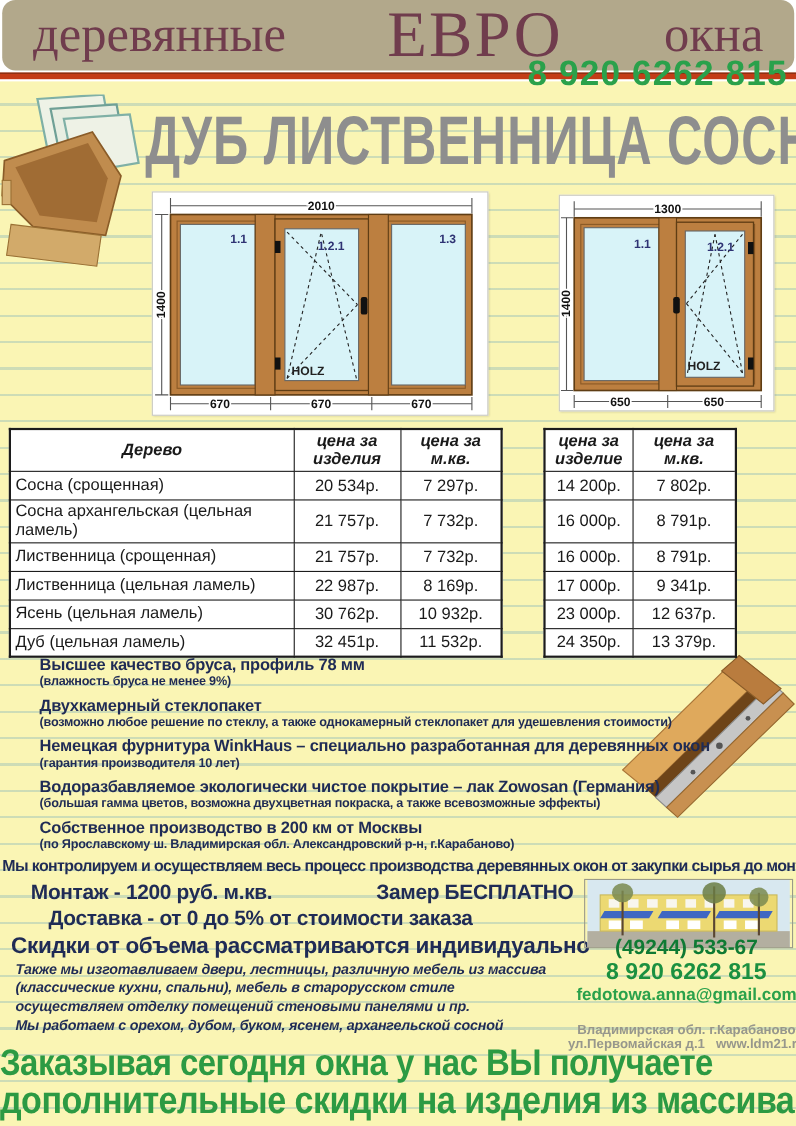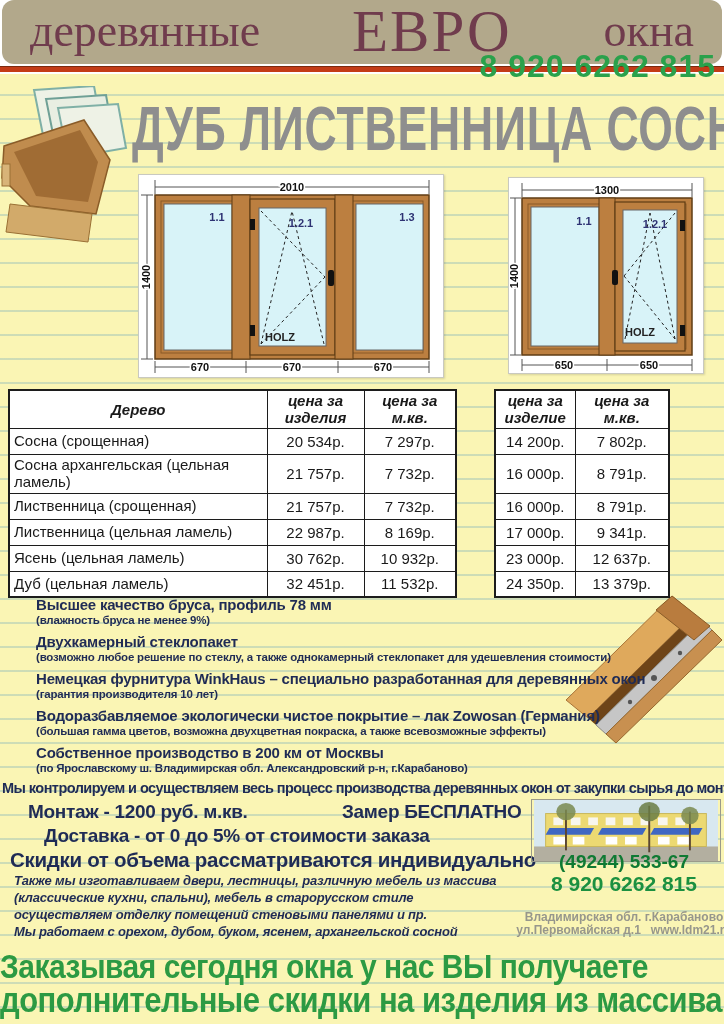--- a/index.html
+++ b/index.html
@@ -353,20 +353,21 @@
       <rect x="118" y="6" width="2" height="48" fill="#5a4632"></rect>
       <ellipse cx="119" cy="12" rx="11" ry="10" fill="#6b7d44" opacity="0.85"></ellipse>
       <rect x="160" y="12" width="2" height="40" fill="#5a4632"></rect>
       <ellipse cx="161" cy="16" rx="9" ry="9" fill="#7a8a50" opacity="0.85"></ellipse>
     </g>
   </svg>
 
   <div class="contacts">
     <div class="c-city">(49244) 533-67</div>
     <div class="c-mobile">8 920 6262 815</div>
+    <div class="c-email">fedotowa.anna@gmail.com</div>
     <div class="c-addr">Владимирская обл. г.Карабаново</div>
     <div class="c-addr2">
       <span>ул.Первомайская д.1</span>
       <span>www.ldm21.ru</span>
     </div>
   </div>
 
   <div class="extra">
     <div>Также мы изготавливаем двери, лестницы, различную мебель из массива</div>
     <div>(классические кухни, спальни), мебель в старорусском стиле</div>

